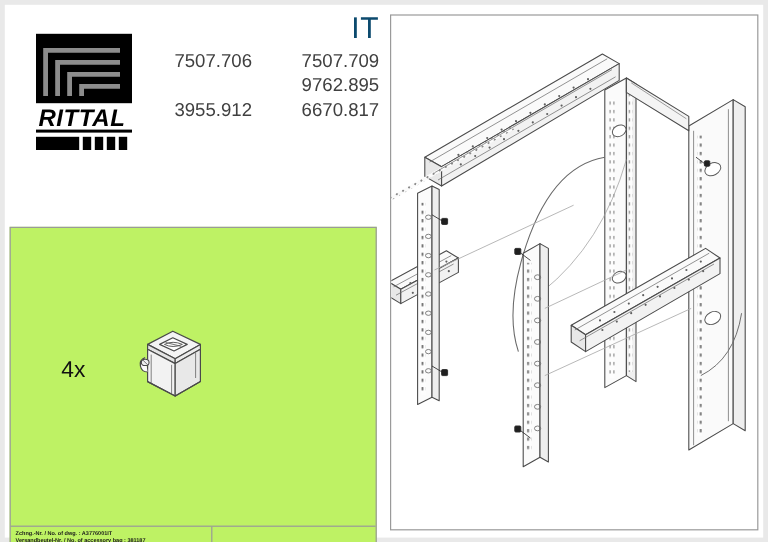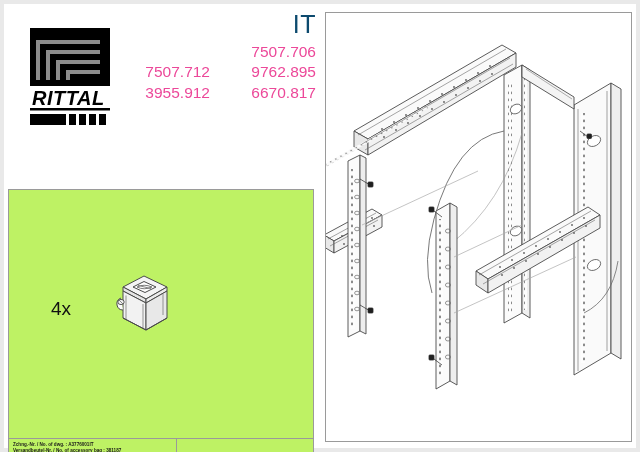--- a/index.html
+++ b/index.html
@@ -23,21 +23,21 @@
     position:absolute;left:0;top:8px;width:312px;
     text-align:right;font-size:25px;color:#0c4a6e;letter-spacing:.5px;
     line-height:1;
   }
   #partnos{
     position:absolute;left:100px;top:38px;width:212px;
   }
   .pn-row{display:flex;justify-content:flex-end;gap:18px;line-height:1.32;}
   .pn{
     width:88px;text-align:right;
-    font-size:15.5px;color:#ec4899;
+    font-size:15.5px;color:#404040;
     font-family:"Liberation Sans", sans-serif;
   }
   
   #parts-panel{
     position:absolute;left:4px;top:160px;
     width:306px;height:278px;
     border:1px solid #9a9a9a;
     box-sizing:border-box;
     background:#bef264;
     margin-top:25px;
@@ -110,23 +110,23 @@
         <rect x="59" y="86" width="7" height="11" fill="#000"></rect>
         <rect x="69" y="86" width="7" height="11" fill="#000"></rect>
       </svg>
     </div>
 
     <div id="it-label">IT</div>
 
     <div id="partnos">
       <div class="pn-row">
         <span class="pn">7507.706</span>
+        <span class="pn">7507.709</span>
       </div>
       <div class="pn-row">
-        <span class="pn">7507.712</span>
         <span class="pn">9762.895</span>
       </div>
       <div class="pn-row">
         <span class="pn">3955.912</span>
         <span class="pn">6670.817</span>
       </div>
     </div>
   </div>
 
   <div id="parts-panel">

